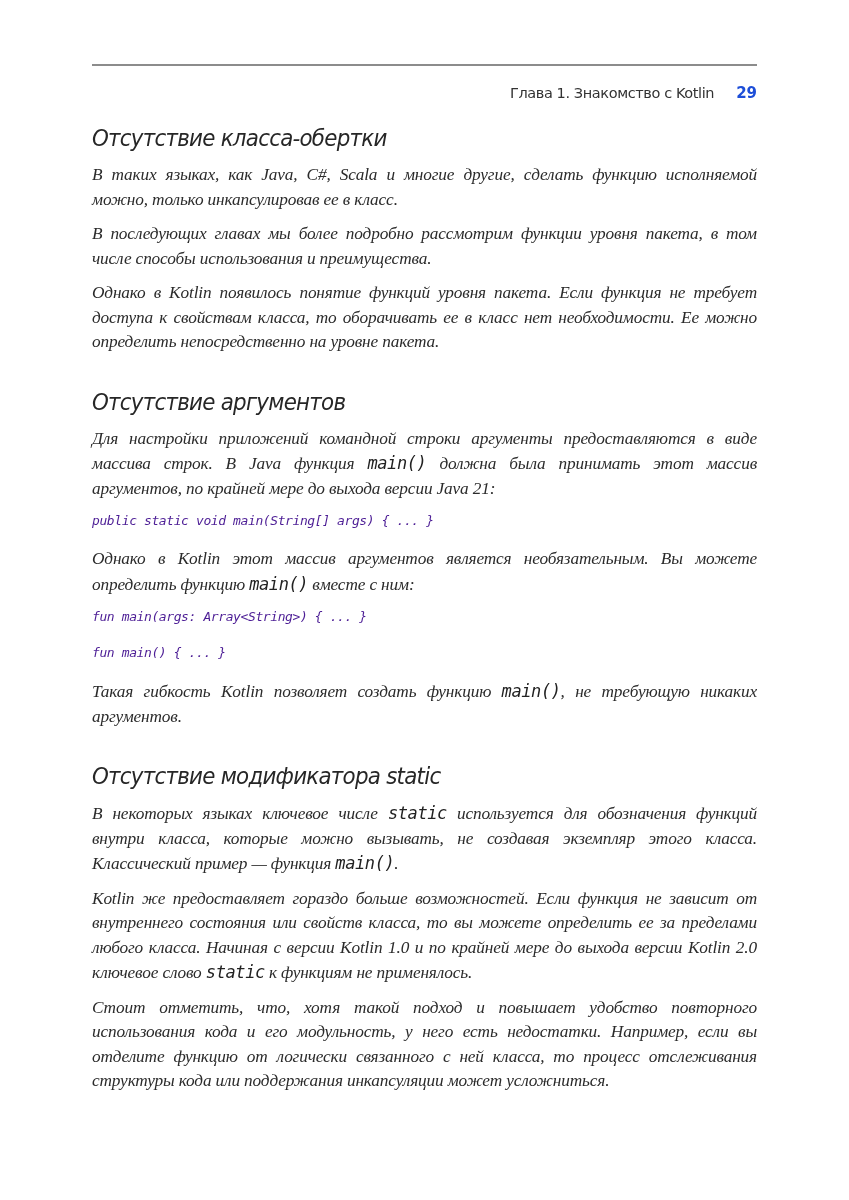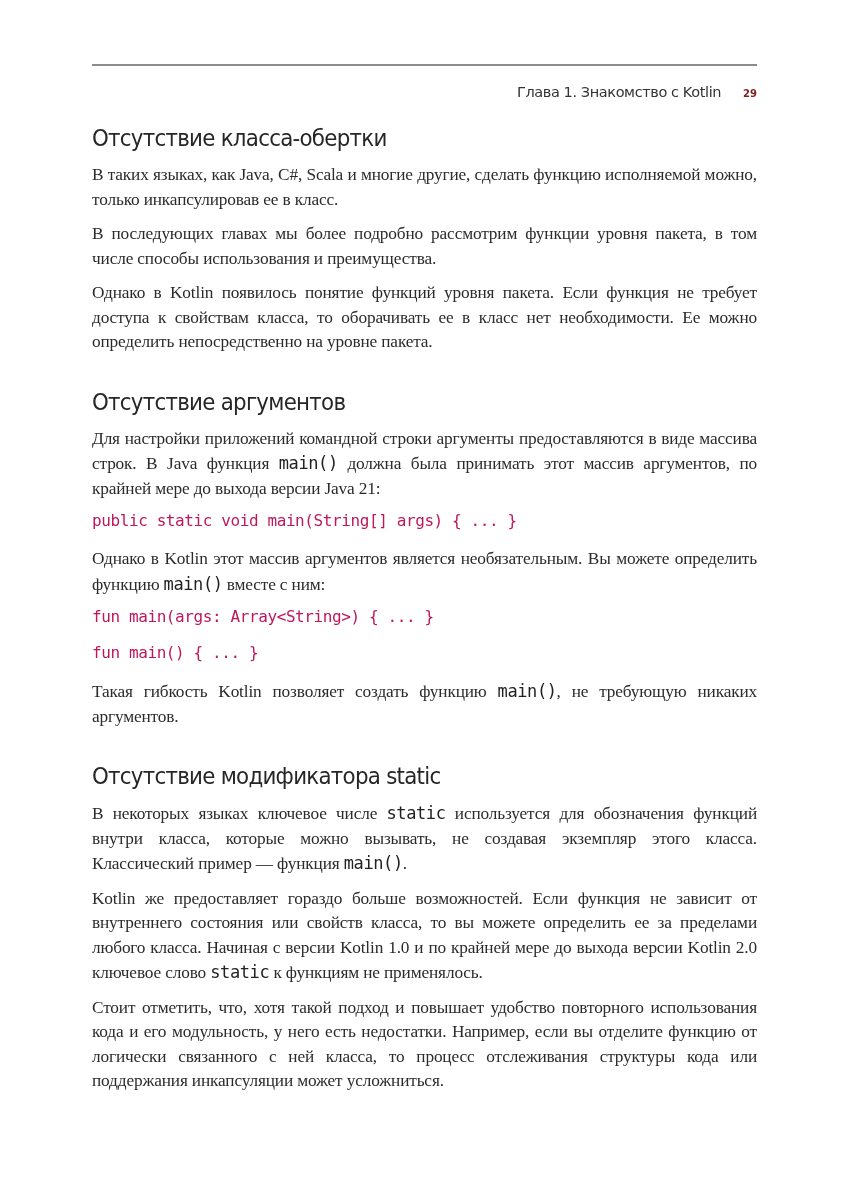--- a/index.html
+++ b/index.html
@@ -11,44 +11,44 @@
       position: absolute; left: 92px; top: 64px; width: 665px; height: 2px;
       background: #8c8c8c;
     }
     .running-head {
       position: absolute; top: 72px; right: 92px;
       font-family: "DejaVu Sans", sans-serif; font-size: 14.5px; color: #333;
       display: flex; align-items: baseline; white-space: nowrap;
       letter-spacing: -0.4px;
       margin-top: 12px;
     }
-    .running-head .page-num { font-weight: bold; margin-left: 22px; font-size: 10px; color:#7f1d1d; letter-spacing:0; }
+    .running-head .page-num { font-weight: bold; margin-left: 22px; font-size: 15px; color:#1d4ed8; letter-spacing:0; }
     .content {
       position: absolute; left: 92px; top: 125px; width: 665px;
     }
     h2 {
       font-family: "DejaVu Sans", sans-serif; font-weight: normal;
       font-size: 23px; margin: 0 0 12px 0; color: #262626; letter-spacing: -0.8px;
       transform: scaleX(0.93); transform-origin: left;
       white-space: nowrap;
     }
     p {
       font-family: "Liberation Serif", serif; font-size: 17.3px; line-height: 24.5px;
       margin: 6px 0 10px 0; text-align: justify; color: #2b2b2b;
       letter-spacing: -0.15px;
     }
     code {
       font-family: "DejaVu Sans Mono", monospace; font-size: 17px; color: #222;
       letter-spacing: -0.4px;
     }
     .code-block {
-      font-family: "DejaVu Sans Mono", monospace; font-size: 16px; color: #be185d;
+      font-family: "DejaVu Sans Mono", monospace; font-size: 13px; color: #4c1d95;
       margin: 8px 0 16px 0; white-space: pre; letter-spacing: -0.4px; line-height: 20px;
     }
-    .section { margin-bottom: 34px; }
+    .section { margin-bottom: 34px; font-style: italic; }
     #sec1 { }
     #sec2 { margin-top: 0; }
   </style>
 </head>
 <body>
 
 <div class="rule"></div>
 <div class="running-head">
   <span>Глава 1. Знакомство с Kotlin</span>
   <span class="page-num">29</span>

